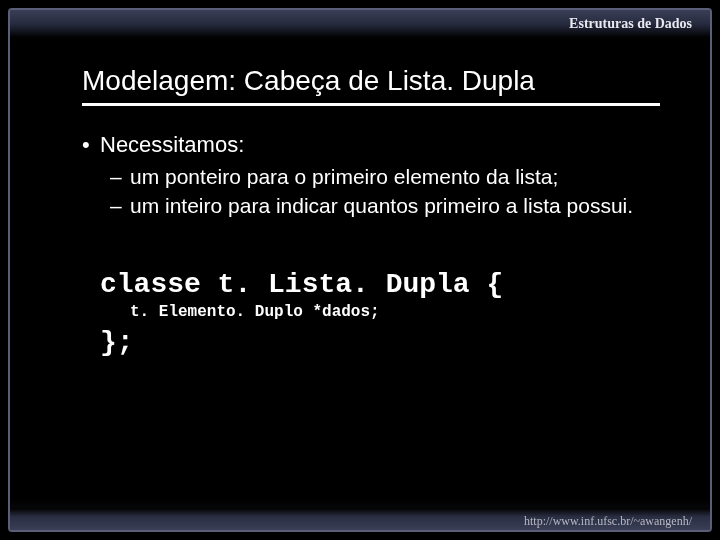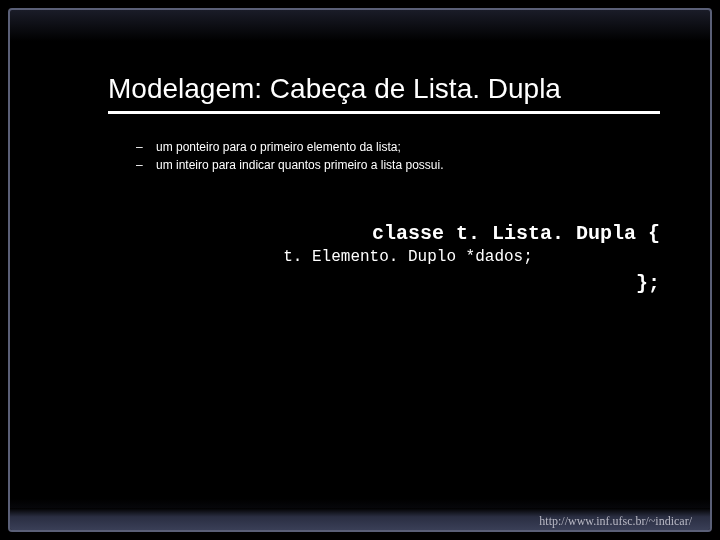--- a/index.html
+++ b/index.html
@@ -43,23 +43,22 @@
     padding: 3px 18px 0 0;
   }
   .footer-band span {
     font-family: Georgia, 'Times New Roman', serif;
     font-size: 12px;
     color: #b8b8c4;
   }
   .content {
     position: absolute;
     top: 55px;
-    left: 98px;
+    left: 72px;
     right: 50px;
-    margin-top: 8px;
   }
   .slide-title {
     font-size: 28px;
     font-weight: normal;
     color: #fff;
     border-bottom: 3px solid #fff;
     padding-bottom: 6px;
     margin-bottom: 26px;
     font-family: Arial, Helvetica, sans-serif;
   }
@@ -73,68 +72,70 @@
     margin-bottom: 6px;
     position: relative;
   }
   .lvl1::before {
     content: "•";
     position: absolute;
     left: -18px;
     top: 0;
   }
   .lvl2 {
-    font-size: 12px;
+    font-size: 21px;
     margin-left: 48px;
     margin-bottom: 3px;
     position: relative;
     line-height: 1.25;
   }
   .lvl2::before {
     content: "–";
     position: absolute;
     left: -20px;
     top: 0;
   }
   .gap { height: 40px; }
   .code-l1 {
     font-family: "Courier New", monospace;
     font-weight: bold;
-    font-size: 20px;
+    font-size: 28px;
     margin-left: 18px;
     margin-top: 6px;
     white-space: pre;
-    text-align: right;
   }
   .code-l2 {
     font-family: "Courier New", monospace;
-    font-weight: normal;
+    font-weight: bold;
     font-size: 16px;
     margin-left: 48px;
     margin-top: 3px;
     white-space: pre;
-    text-align: center;
   }
 </style>
 </head>
 <body>
 
 <div class="frame">
 
+  <div class="header-band">
+    <span>Estruturas de Dados</span>
+  </div>
 
   <div class="content">
     <div class="slide-title">Modelagem: Cabeça de Lista. Dupla</div>
 
+    <div class="lvl1">Necessitamos:</div>
     <div class="lvl2">um ponteiro para o primeiro elemento da lista;</div>
     <div class="lvl2">um inteiro para indicar quantos primeiro a lista possui.</div>
 
     <div class="gap"></div>
 
     <div class="code-l1">classe t. Lista. Dupla {</div>
     <div class="code-l2">t. Elemento. Duplo *dados;</div>
     <div class="code-l1">};</div>
   </div>
 
   <div class="footer-band">
-    <span>http://www.inf.ufsc.br/~indicar/</span>
+    <span>http://www.inf.ufsc.br/~awangenh/</span>
   </div>
 
 </div>
 
 </body></html>

